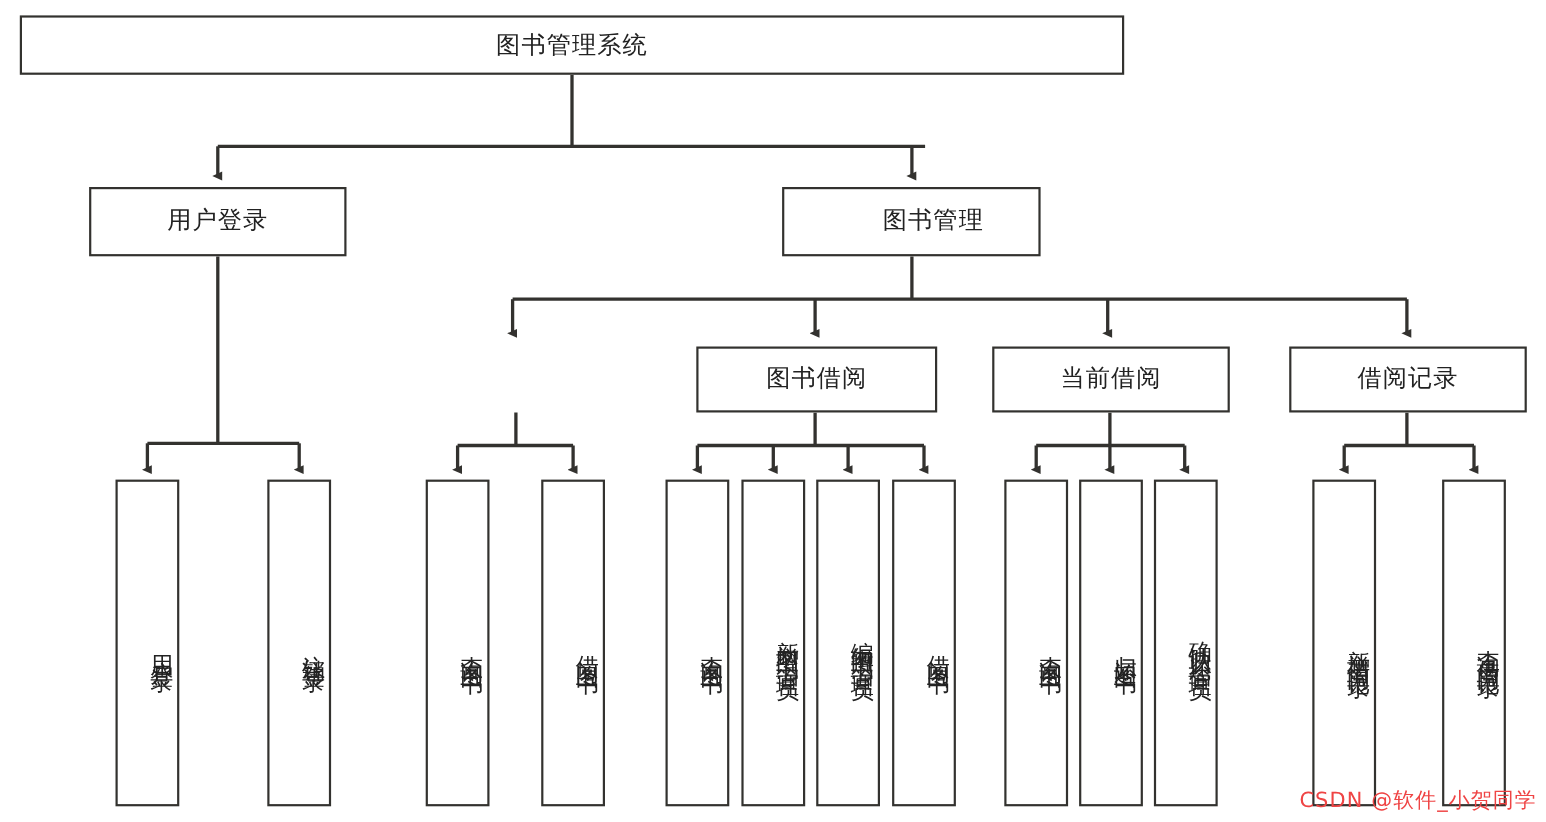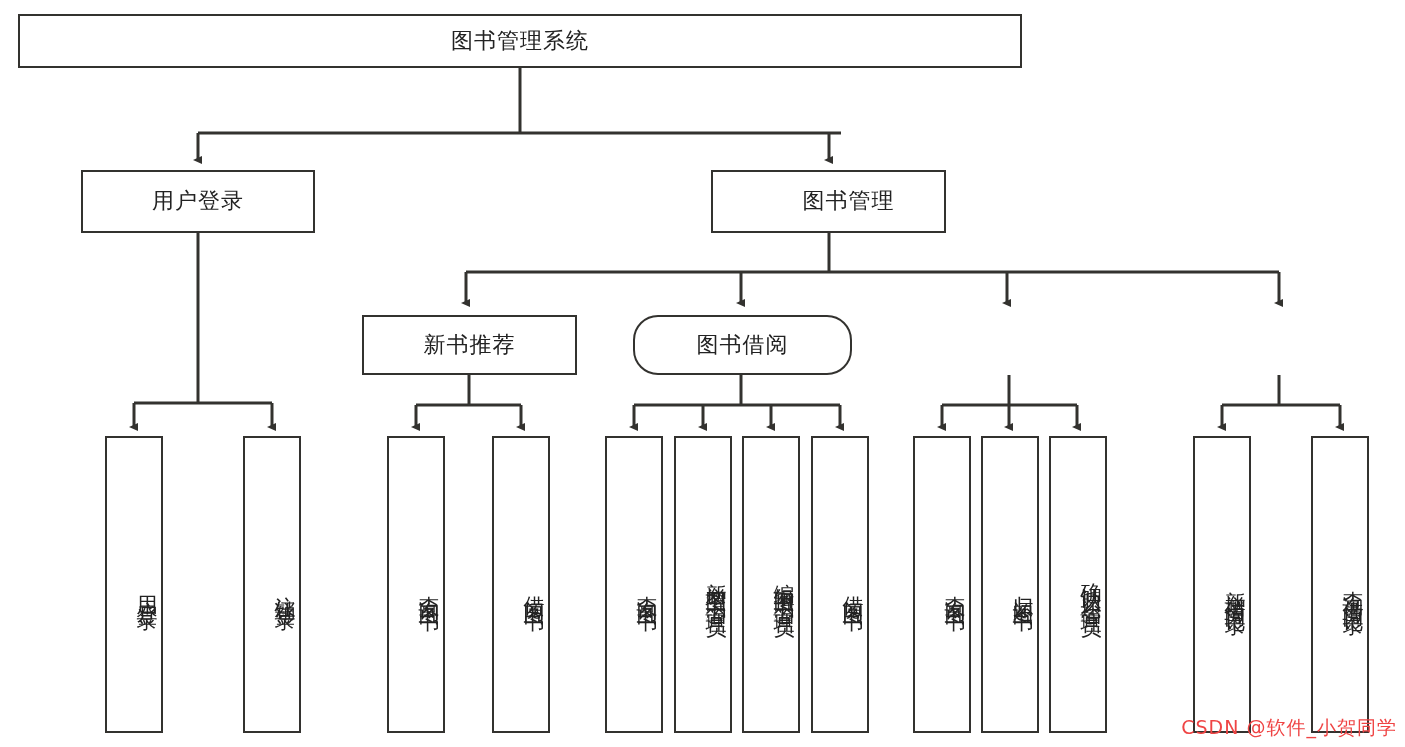--- a/index.html
+++ b/index.html
@@ -133,25 +133,28 @@
     <span>图书管理系统</span>
   </div>
 
   <div class="node node-h" style="left:81px; top:170px; width:234px; height:63px;">
     <span>用户登录</span>
   </div>
   <div class="node node-h" style="left:711px; top:170px; width:235px; height:63px;padding-left:40px;">
     <span>图书管理</span>
   </div>
 
-  <div class="node node-h" style="left:362px; top:315px; width:215px; height:60px;">
-    <span>新书推荐</span>
-  </div>
-  <div class="node node-h" style="left:633px; top:315px; width:219px; height:60px;border-radius:25px;">
+  <div class="node node-h" style="left:633px; top:315px; width:219px; height:60px;">
     <span>图书借阅</span>
+  </div>
+  <div class="node node-h" style="left:902px; top:315px; width:216px; height:60px;">
+    <span>当前借阅</span>
+  </div>
+  <div class="node node-h" style="left:1172px; top:315px; width:216px; height:60px;">
+    <span>借阅记录</span>
   </div>
 
   <div class="node node-v" style="left:105px; top:436px; width:58px; height:297px;">
     <span>用户登录</span>
   </div>
   <div class="node node-v" style="left:243px; top:436px; width:58px; height:297px;">
     <span>注销登录</span>
   </div>
 
   <div class="node node-v" style="left:387px; top:436px; width:58px; height:297px;">

